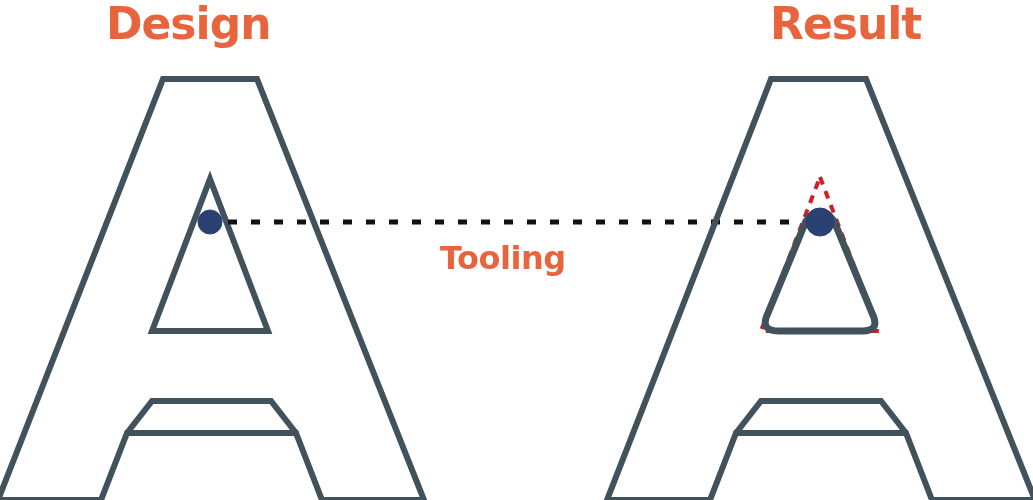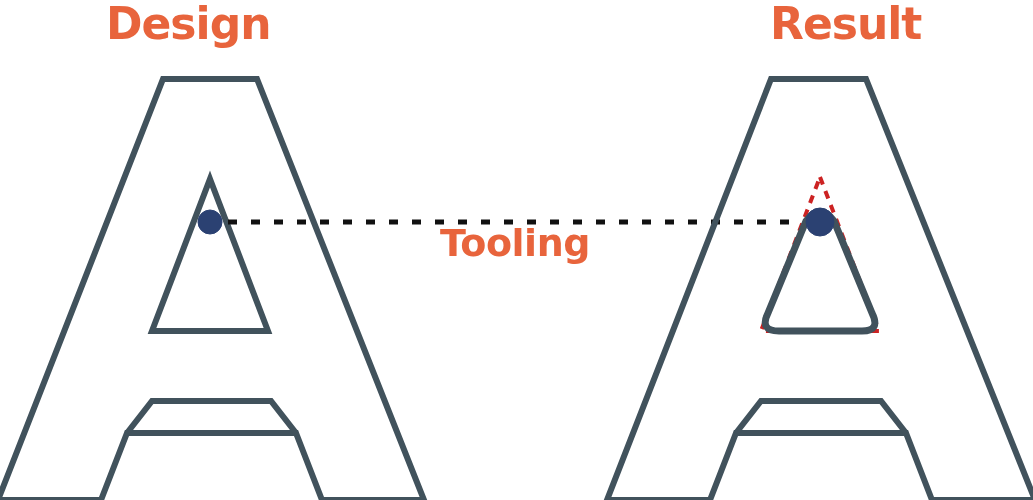--- a/index.html
+++ b/index.html
@@ -17,23 +17,23 @@
     font-size:44px;
     letter-spacing:-1px;
     color:#E8643C;
     white-space:nowrap;
     line-height:1;
   }
   #design-title{left:106px;top:2px;}
   #result-title{left:722px;top:2px;margin-left:48px;}
   #tooling-label{
     position:absolute;
-    left:440px;top:224px;
+    left:440px;top:242px;
     font-weight:bold;
-    font-size:38px;
+    font-size:32px;
     letter-spacing:-0.5px;
     color:#E8643C;
     white-space:nowrap;
     line-height:1;
   }
   svg{position:absolute;left:0;top:0;}
 </style>
 </head>
 <body>
 

